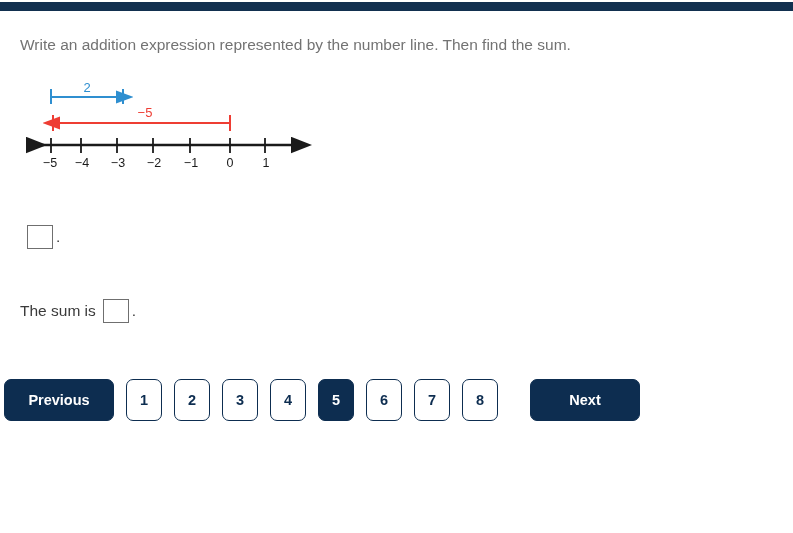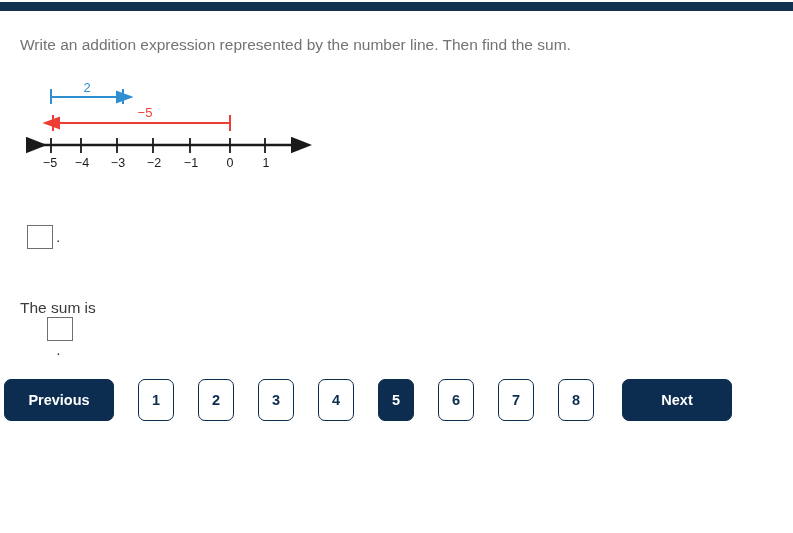--- a/index.html
+++ b/index.html
@@ -52,21 +52,21 @@
   
   .answer-line {
     position: absolute;
     font-size: 15.5px;
     color: #3a3a3a;
     display: flex;
     align-items: center;
     white-space: nowrap;
   }
   #answer-expression { left: 20px; top: 225px; }
-  #answer-sum        { left: 20px; top: 299px; flex-direction: column; }
+  #answer-sum        { left: 20px; top: 299px; }
 
   .blank-box {
     display: inline-block;
     width: 26px;
     height: 24px;
     border: 1px solid #6f6f6f;
     background: #ffffff;
     margin: 0 2px 0 7px;
     vertical-align: middle;
     box-sizing: border-box;
@@ -78,21 +78,21 @@
   }
   .period { margin-left: 1px; }
 
   
   #pager {
     position: absolute;
     left: 4px;
     top: 379px;
     display: flex;
     align-items: center;
-    gap: 12px;
+    gap: 0;
   }
   .pg-btn {
     box-sizing: border-box;
     font-family: "Liberation Sans", sans-serif;
     font-weight: bold;
     cursor: pointer;
     border-radius: 7px;
     display: flex;
     align-items: center;
     justify-content: center;
@@ -112,21 +112,21 @@
     font-size: 14.5px;
     background: #ffffff;
     color: #0d2d50;
     border: 1.6px solid #0d2d50;
     margin-left: 12px;
   }
   .pg-num.active {
     background: #0d2d50;
     color: #ffffff;
   }
-  #btn-next { margin-left: 16px; }
+  #btn-next { margin-left: 32px; }
 </style>
 </head>
 <body>
 
 <div id="top-bar"></div>
 
 <div id="prompt">Write an addition expression represented by the number line. Then find the sum.</div>
 
 <div id="figure">
   <svg width="310" height="105" viewBox="0 0 310 105" xmlns="http://www.w3.org/2000/svg">

